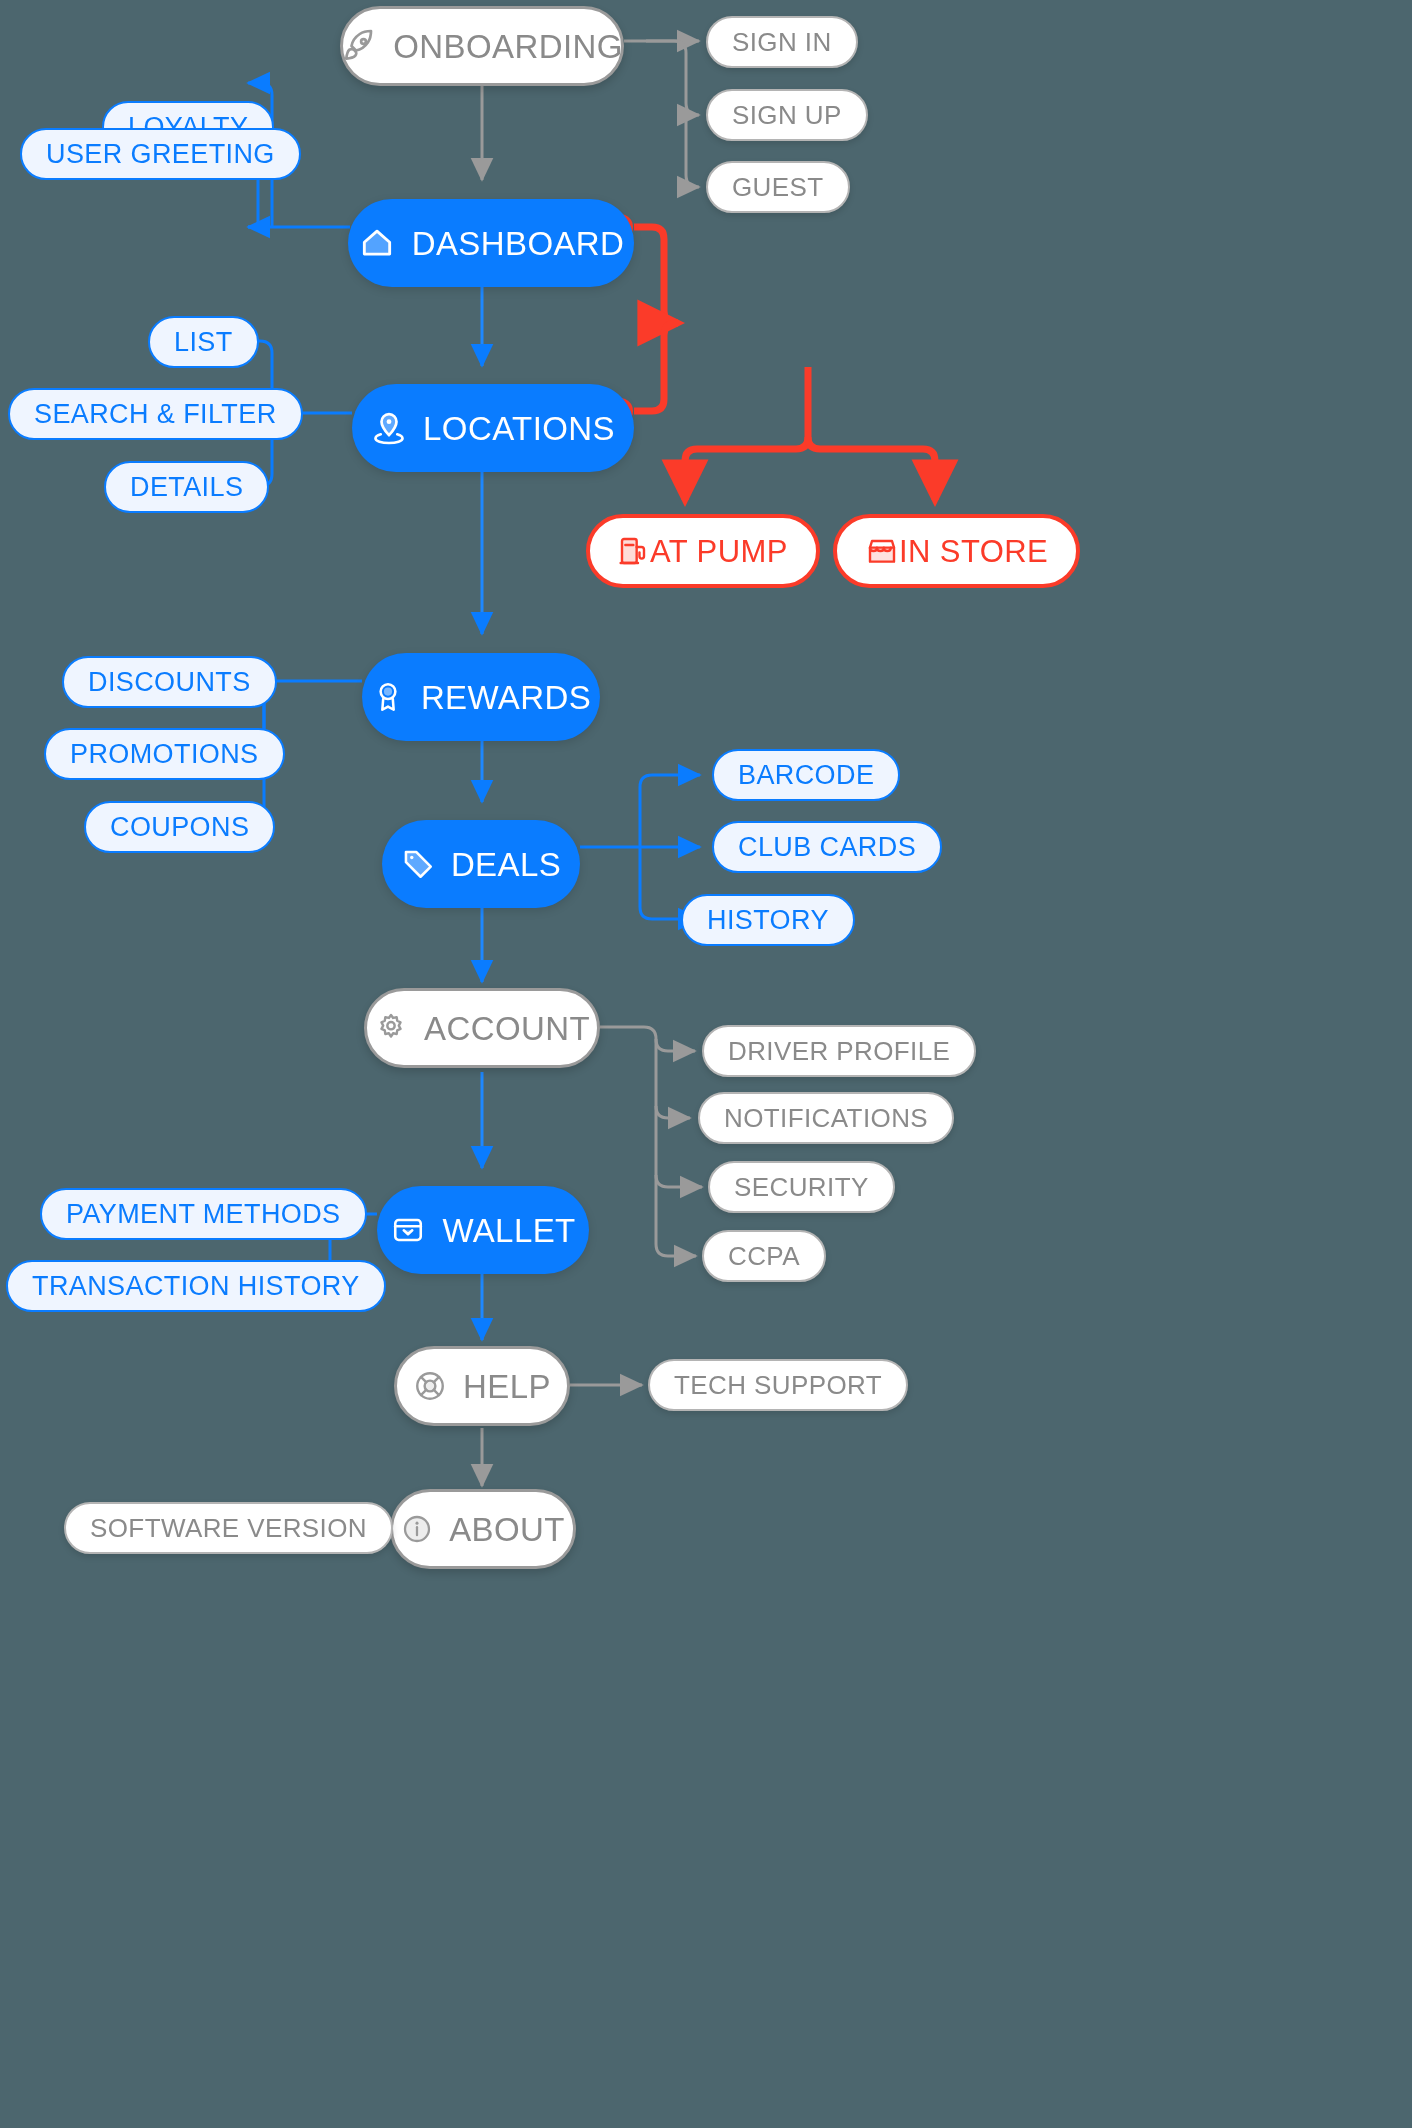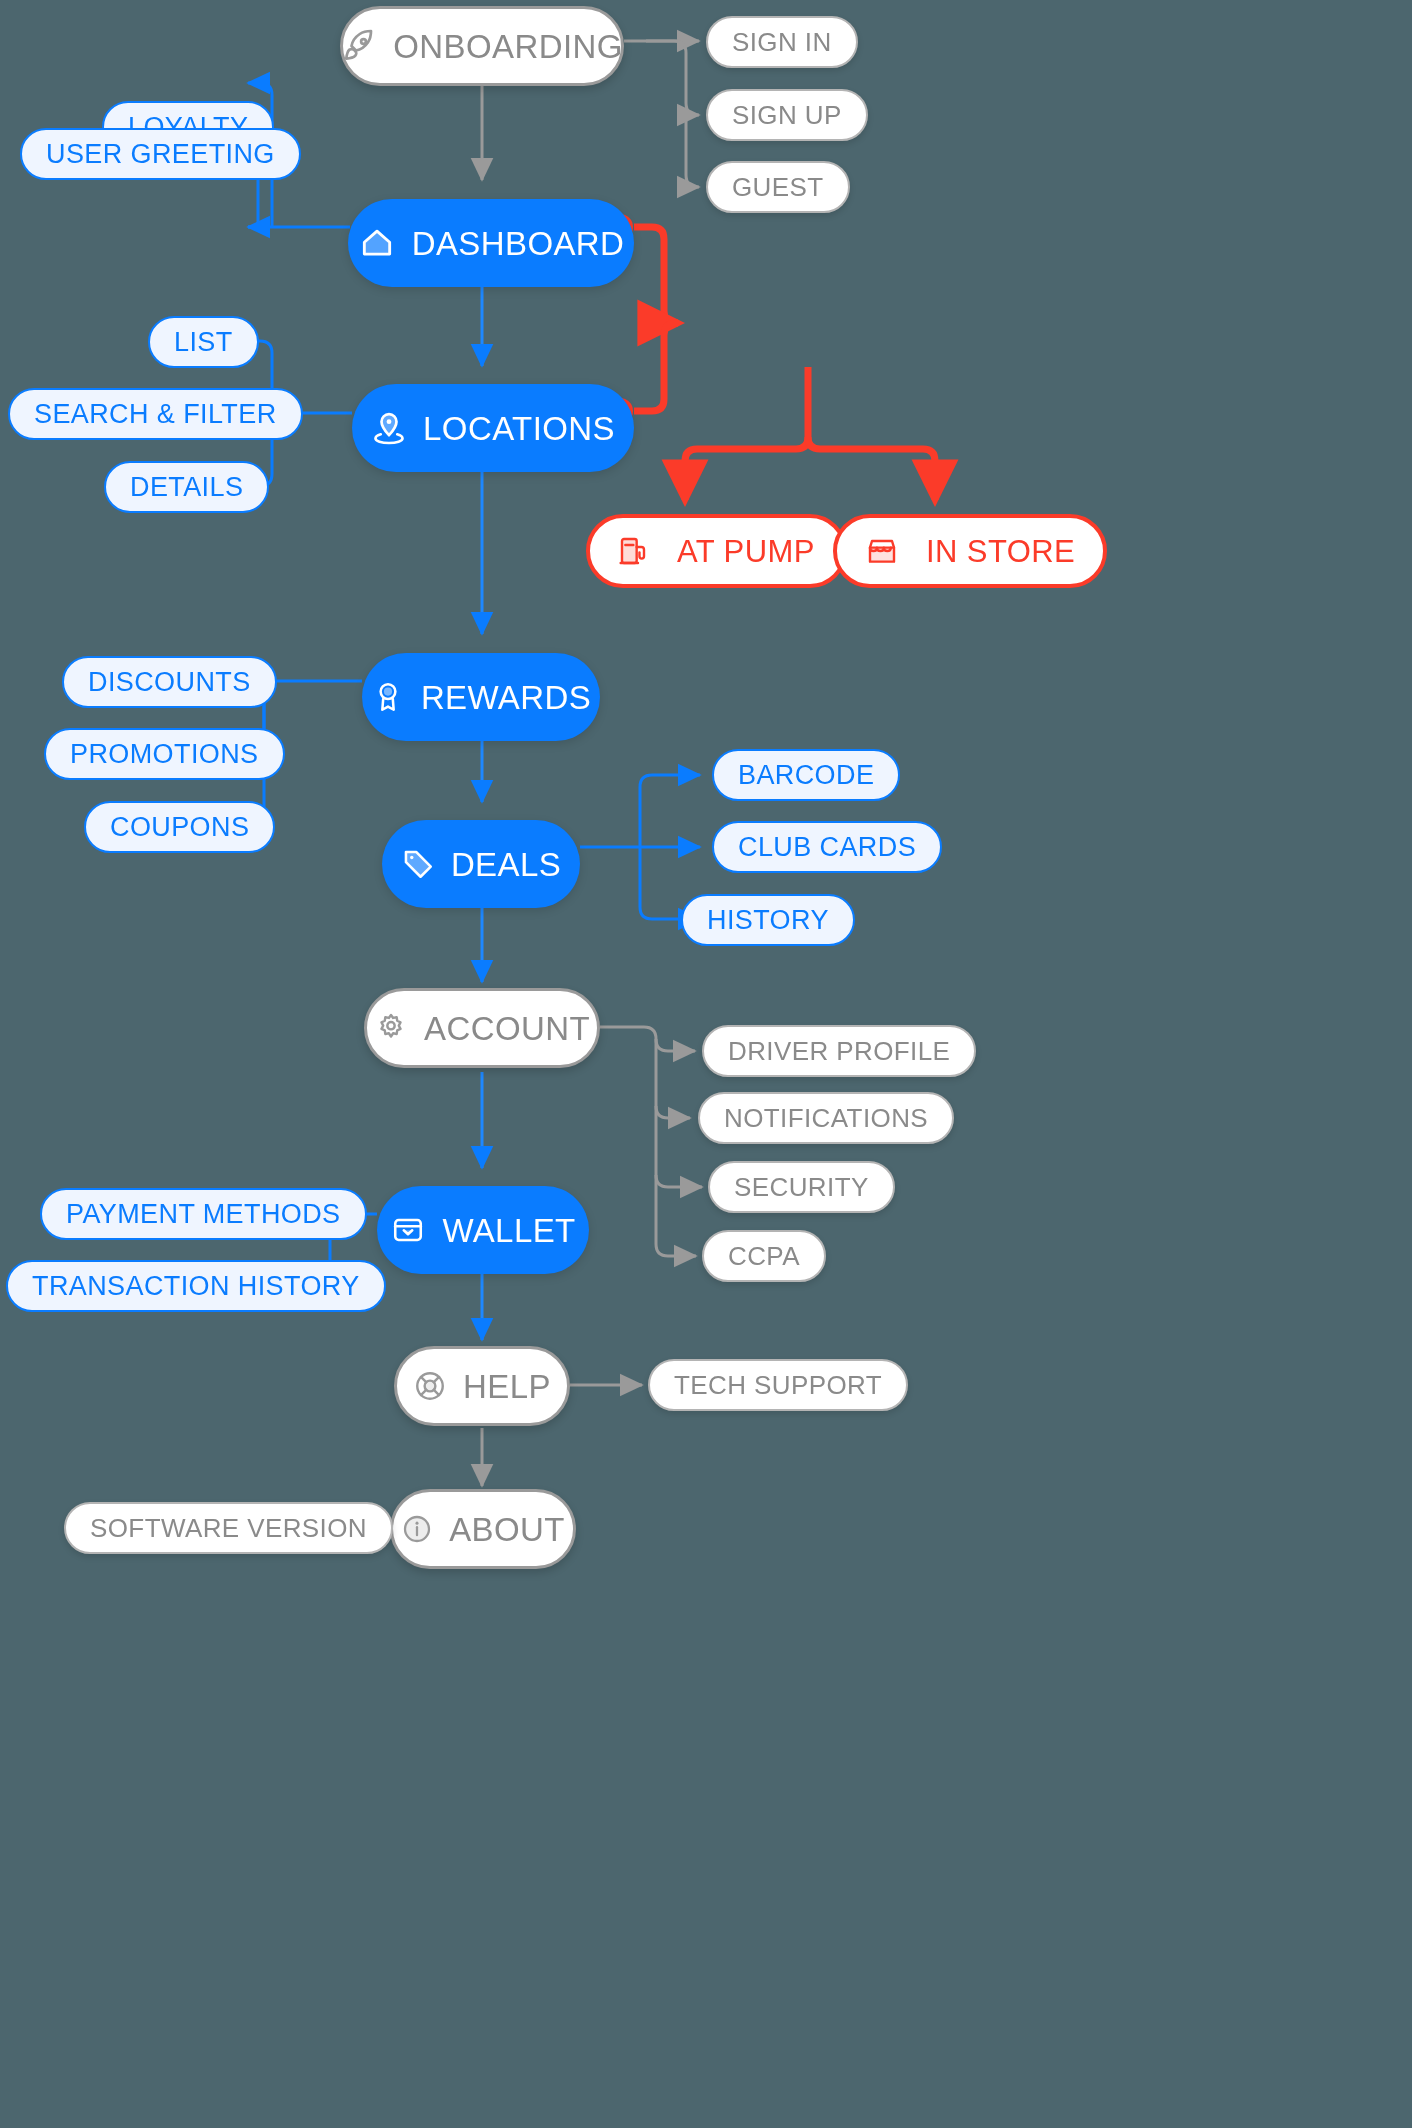--- a/index.html
+++ b/index.html
@@ -54,21 +54,21 @@
     box-shadow:0 3px 10px rgba(0,0,0,.13);
   }
   
   .n-redleaf{
     background:#ffffff;
     color:#FB3B29;
     font-size:31px;
     height:74px;
     padding:0 28px;
     border:4px solid #FB3B29;
-    gap:27px;
+    gap:0;
   }
   
   .n-blueleaf{
     background:#eff5ff;
     color:#0A7CFF;
     font-size:27px;
     height:52px;
     padding:0 24px;
     border:2.5px solid #0A7CFF;
   }

